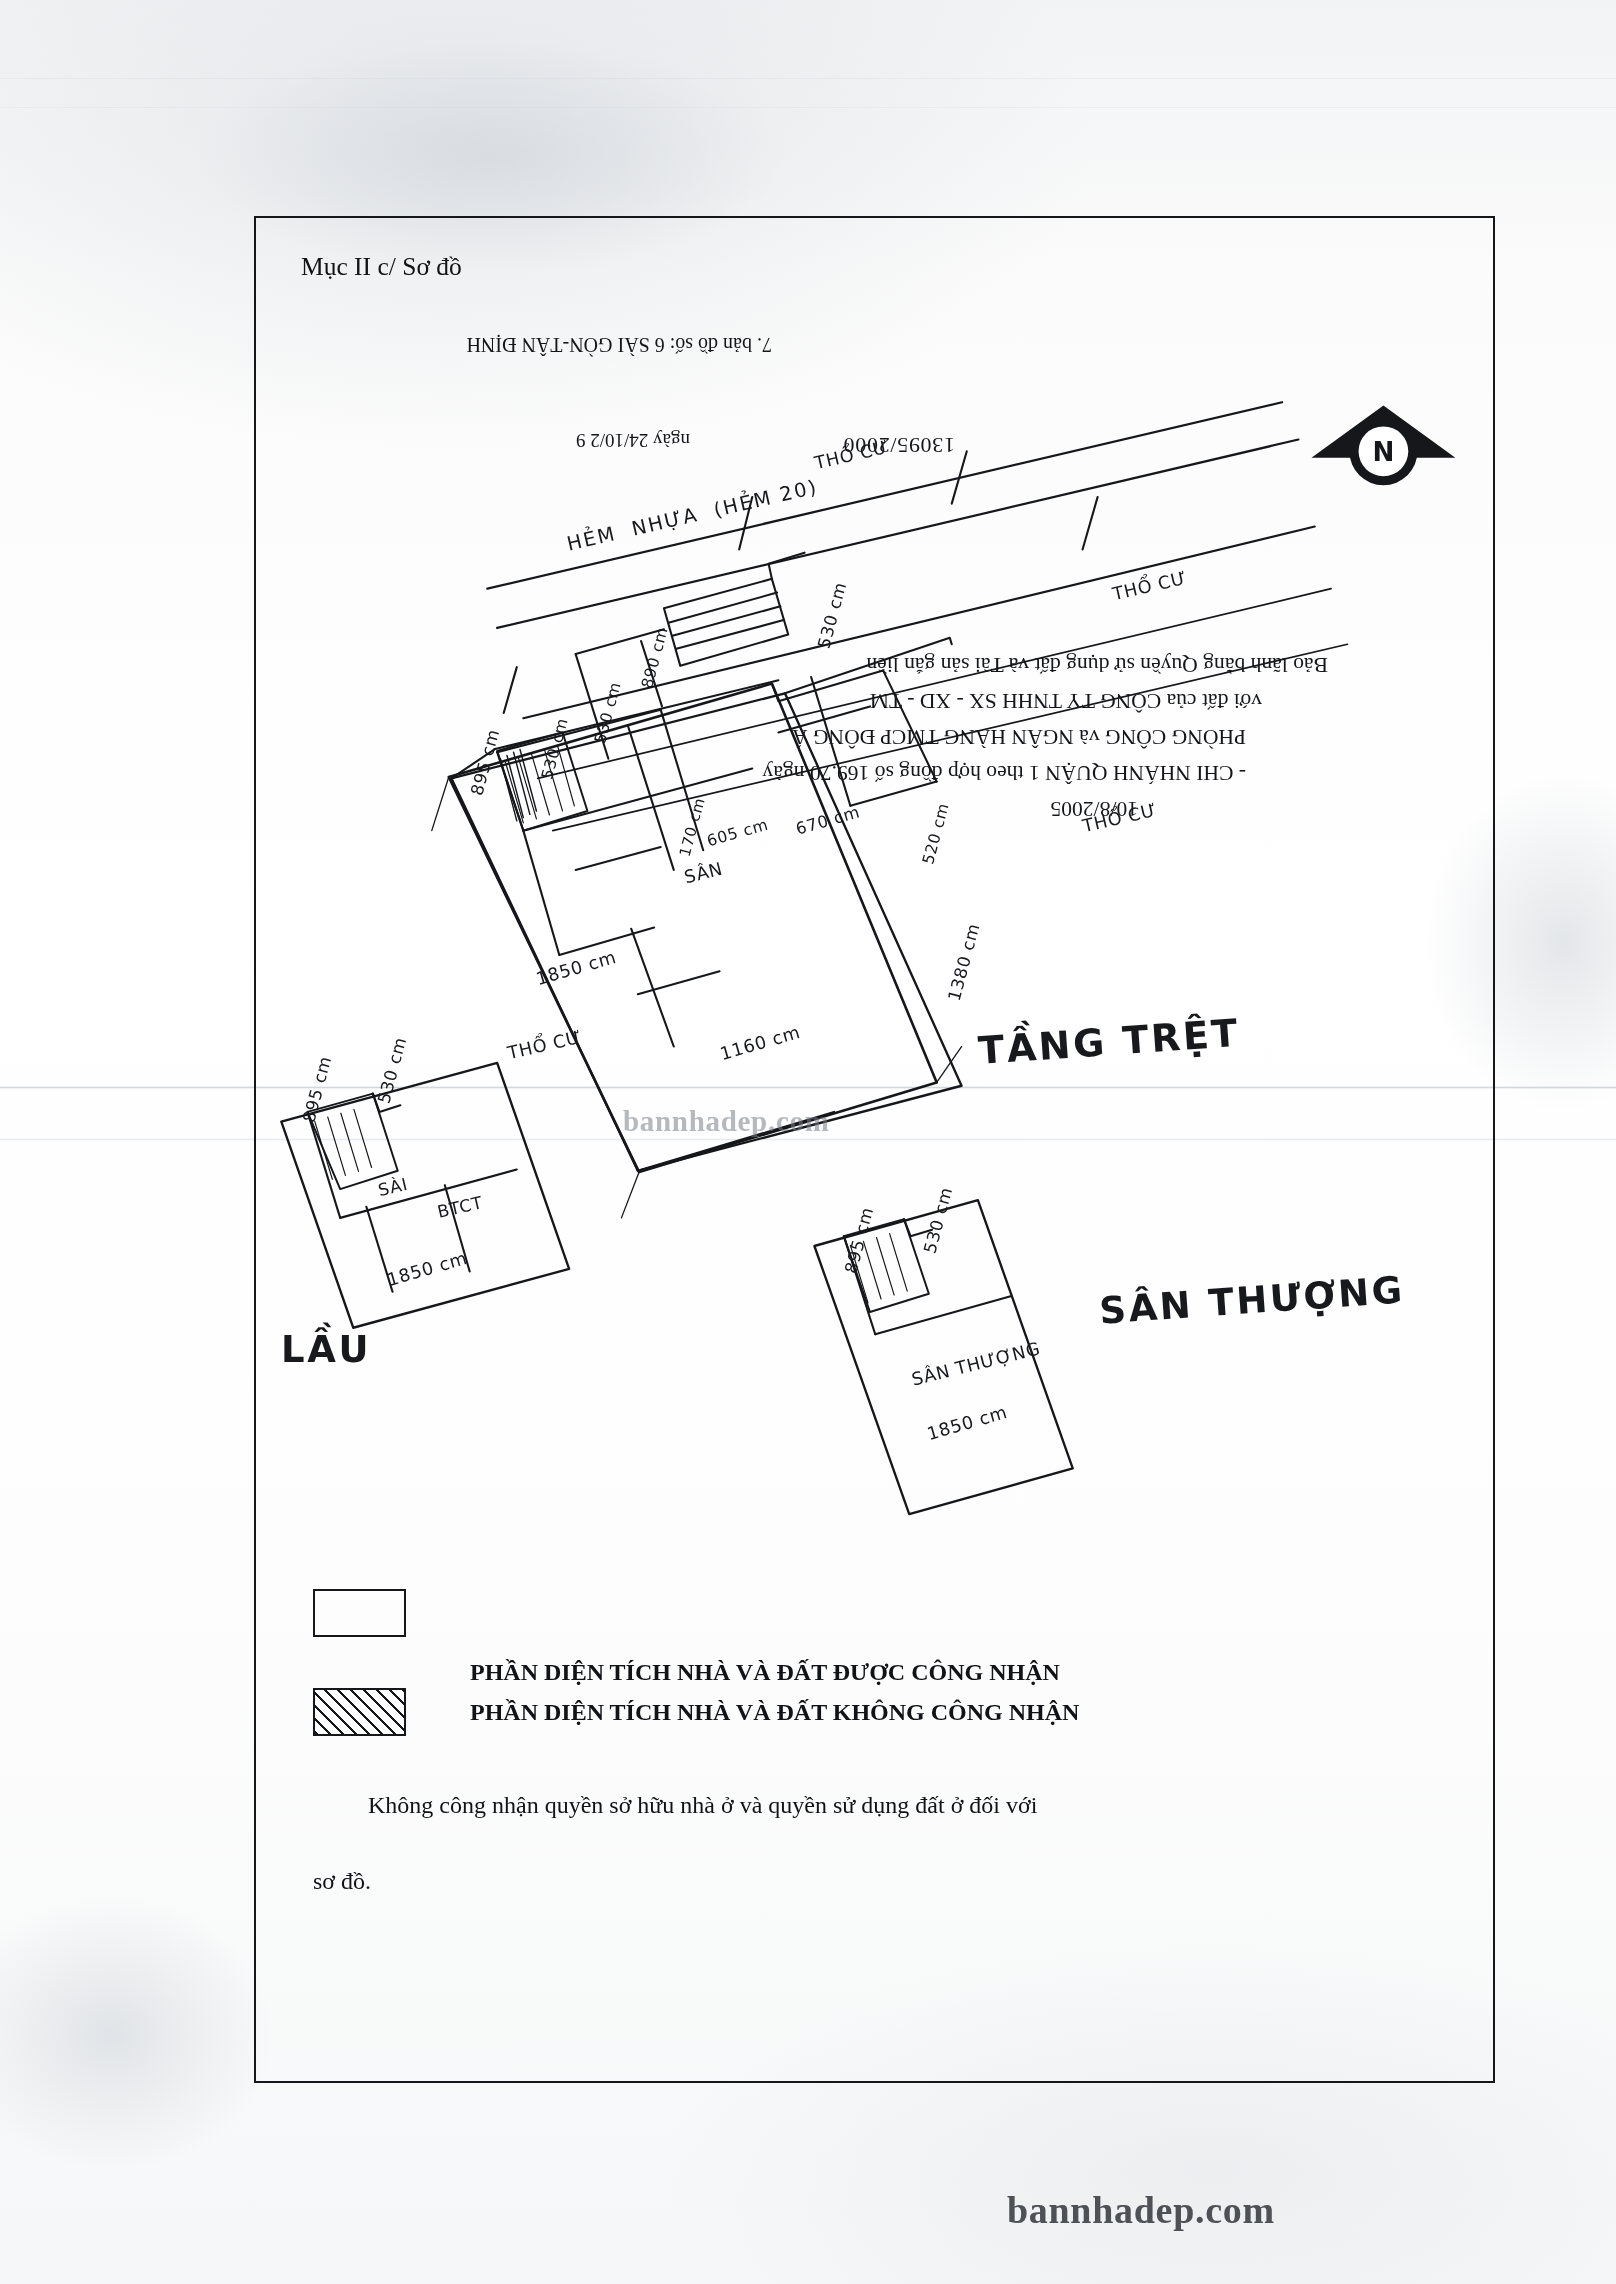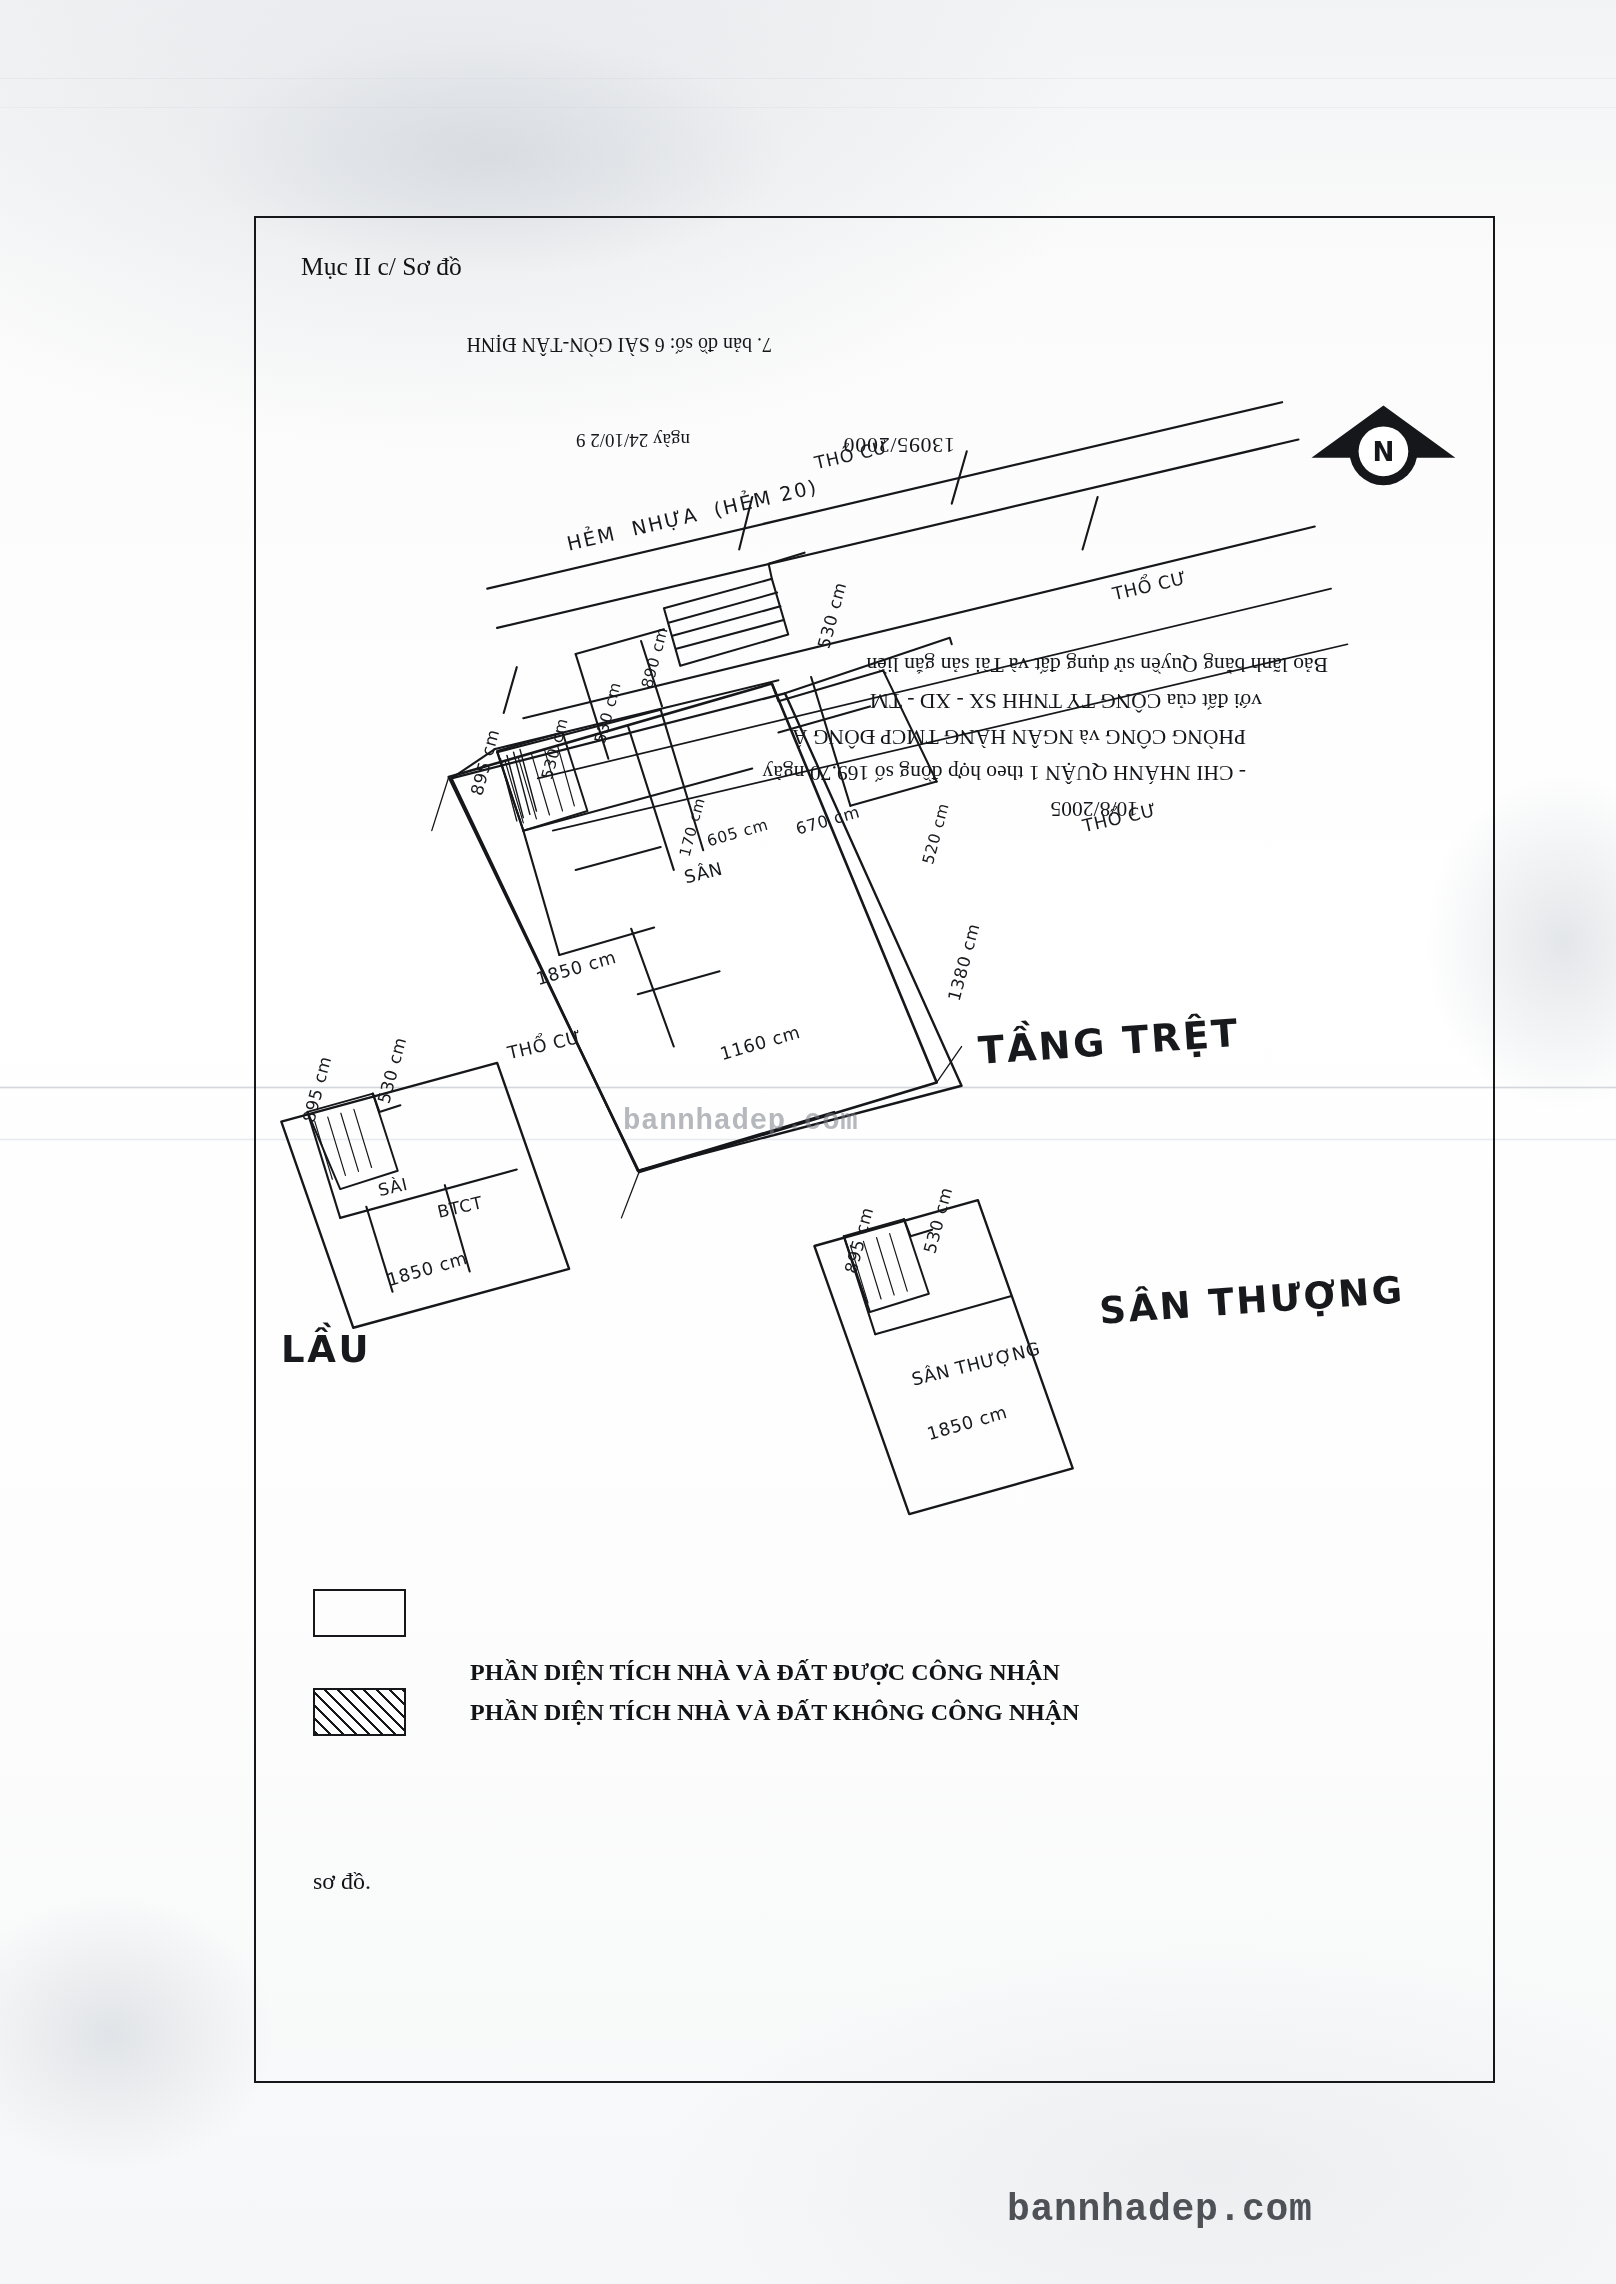--- a/index.html
+++ b/index.html
@@ -114,21 +114,21 @@
     font-size: 24px;
     line-height: 38px;
     color: #111317;
     width: 1112px;
   }
   .note .indent { padding-left: 55px; display:inline-block; }
 
   
   .wm {
     position: absolute;
-    font-family: Liberation Mono, monospace;
+    font-family: Liberation Serif, serif;
     font-weight: bold;
     letter-spacing: 0.7px;
   }
   #wm-top {
     left: 623px;
     top: 1105px;
     font-size: 29px;
     color: rgba(120,126,134,0.55);
   }
   #wm-bottom {
@@ -320,20 +320,20 @@
 <div class="hand" style="left:825px; top:1230px; font-size:17px; transform:rotate(-75deg);">895 cm</div>
 <div class="hand" style="left:926px; top:1413px; font-size:17.7px; transform:rotate(-16deg);">1850 cm</div>
 
 <div class="legend-box" style="left:313px; top:1589px; width:93px; height:48px;"></div>
 <div class="legend-label" style="left:470px; top:1659px;">PHẦN DIỆN TÍCH NHÀ VÀ ĐẤT ĐƯỢC CÔNG NHẬN</div>
 
 <div class="legend-box legend-hatch" style="left:313px; top:1688px; width:93px; height:48px;"></div>
 <div class="legend-label" style="left:470px; top:1699px;">PHẦN DIỆN TÍCH NHÀ VÀ ĐẤT KHÔNG CÔNG NHẬN</div>
 
 <div class="note" style="left:313px; top:1786px;">
-  <span class="indent"></span><br>
+  <span class="indent"></span><span>Không công nhận quyền sở hữu nhà ở và quyền sử dụng đất ở đối với</span><br>
   <br>
   <span>sơ đồ.</span>
 </div>
 
 <div class="wm" id="wm-top">bannhadep.com</div>
 <div class="wm" id="wm-bottom">bannhadep.com</div>
 
 
 </body></html>

